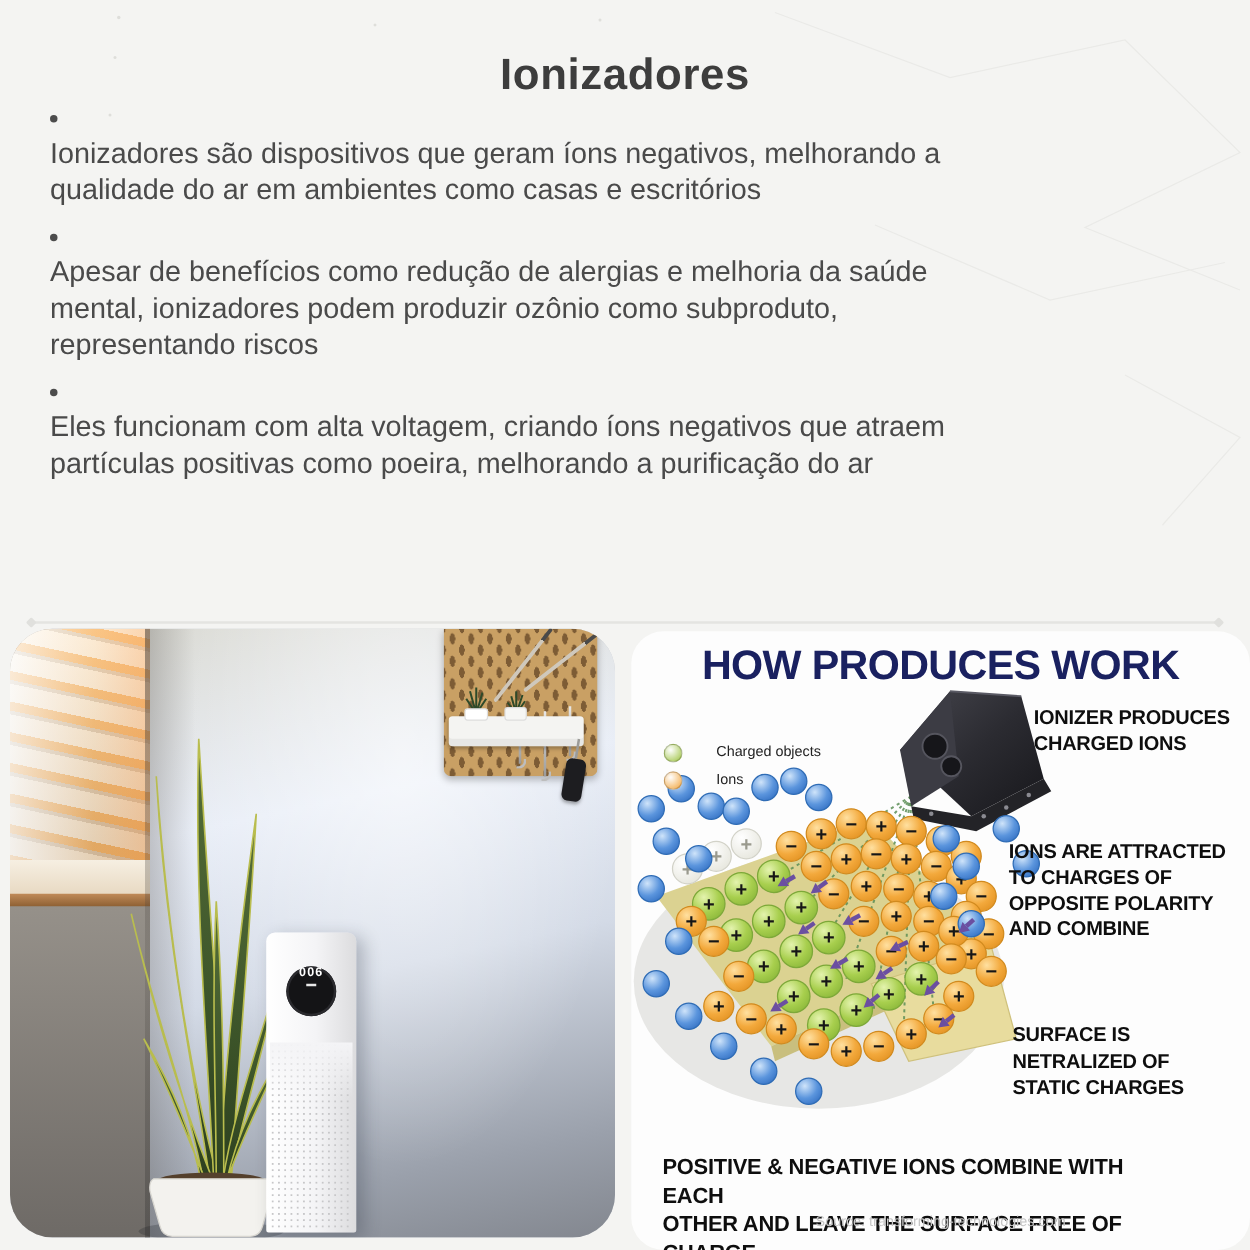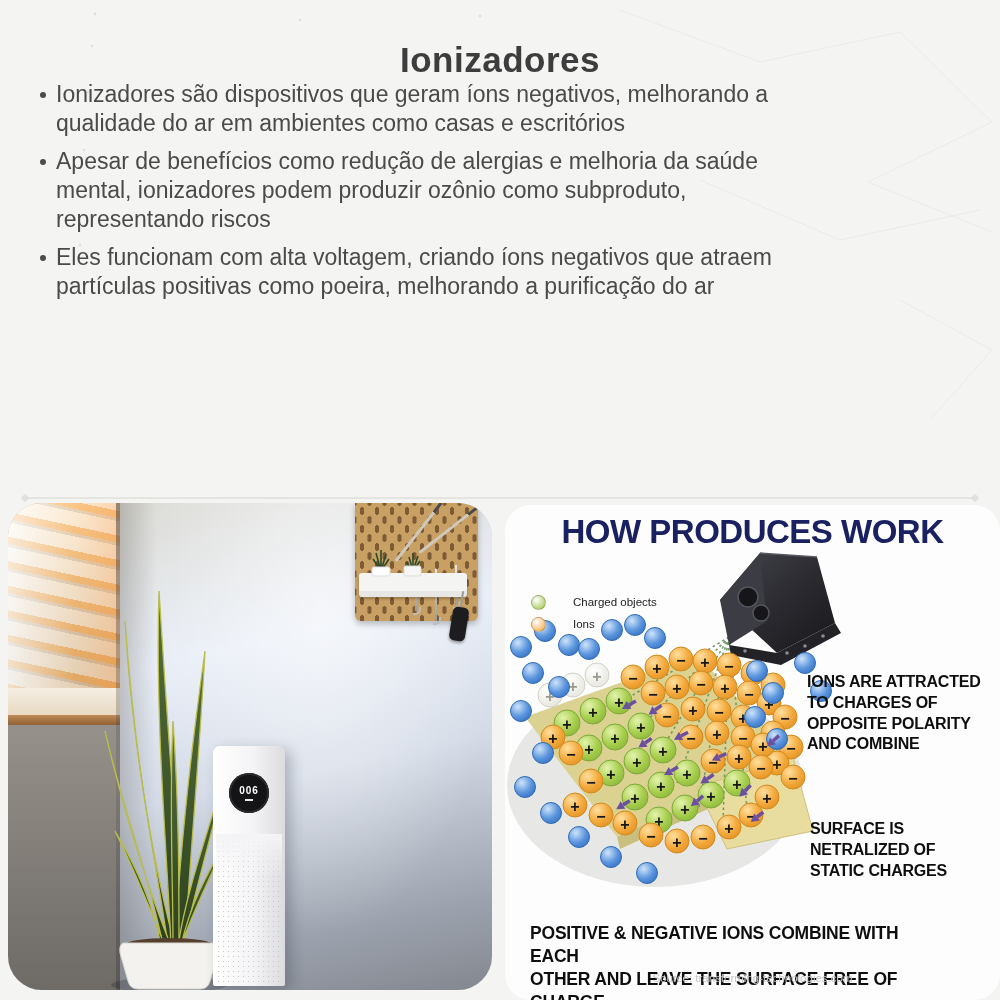--- a/index.html
+++ b/index.html
@@ -4,21 +4,21 @@
 <style>
   * { margin:0; padding:0; box-sizing:border-box; }
   html,body { width:1000px; height:1000px; }
   body { font-family:"Liberation Sans", sans-serif; background:#f4f4f2; position:relative; overflow:hidden; }
 
   
   .bg-texture { position:absolute; inset:0; pointer-events:none; }
   .page-title { position:absolute; top:24px; left:0; width:1000px; text-align:center;
     font-size:35px; font-weight:600; color:#3d3d3d; letter-spacing:0.5px;margin-top:16px; }
   .bullet-list { position:absolute; top:80px; left:40px; width:900px; list-style:none; }
-  .bullet-list li { display:flex; gap:10px; margin-bottom:9px; }
+  .bullet-list li { display:flex; gap:10px; margin-bottom:9px;flex-direction:column; }
   .bullet-list .dot { width:6px; height:6px; border-radius:50%; background:#4c4c4c; margin-top:12px; flex:0 0 6px; }
   .bullet-list .btxt { font-size:23px; line-height:29px; color:#4a4a4a; white-space:pre-line; }
 
   .divider { position:absolute; top:497px; left:25px; width:950px; height:2px; background:#e4e4e1; }
   .divider::before, .divider::after { content:""; position:absolute; top:-2px; width:6px; height:6px;
     background:#e0e0dd; border-radius:1px; transform:rotate(45deg); }
   .divider::before { left:-3px; } .divider::after { right:-3px; }
 
   
   .photo-card { position:absolute; left:8px; top:503px; width:484px; height:487px;
@@ -68,21 +68,21 @@
   .purifier { position:absolute; left:205px; top:243px; width:72px; height:240px;
     border-radius:7px 7px 2px 2px;
     background:linear-gradient(90deg,#ffffff 0%,#f4f4f6 55%,#dcdcde 100%);
     box-shadow:6px 4px 14px rgba(40,45,60,.28); }
   .purifier .holes { position:absolute; left:3px; right:3px; bottom:2px; height:150px;
     background-image:radial-gradient(1.1px at 2.2px 2.2px, #c7c7c9 60%, transparent 65%);
     background-size:5px 5px; }
   .purifier .holes::before { content:""; position:absolute; left:0; right:0; top:0; height:45px;
     background:linear-gradient(180deg,#f4f4f6,rgba(244,244,246,0)); }
   .p-display { position:absolute; left:16px; top:27px; width:40px; height:40px; border-radius:50%;
-    background:#141416; display:flex; flex-direction:column; align-items:center; justify-content:center;
+    background:#141416; display:flex; flex-direction:column; align-items:center; justify-content:flex-start;
     box-shadow:inset 0 0 0 2px #2a2a2e; }
   .p-display .val { color:#fff; font-size:10px; letter-spacing:1px; font-weight:700; }
   .p-display::after { content:""; width:8px; height:2px; background:#e8e8e8; margin-top:3px; }
 
   
   .info-card { position:absolute; left:505px; top:505px; width:495px; height:495px;
     border-radius:26px; background:#fdfdfd; overflow:hidden; }
   .ig-title { position:absolute; top:8px; left:0; right:0; text-align:center;
     font-size:33px; font-weight:700; letter-spacing:-0.5px; color:#1a2160; }
   .ig-art { position:absolute; left:0; top:0; width:495px; height:495px; }
@@ -640,20 +640,22 @@
       <div class="lg-row">
         <span class="lg-ball" style="background: radial-gradient(circle at 35% 30%, rgb(255, 255, 255), rgb(156, 194, 63));"></span>
         <span class="lg-label">Charged objects</span>
       </div>
       <div class="lg-row">
         <span class="lg-ball" style="background: radial-gradient(circle at 35% 30%, rgb(255, 255, 255), rgb(242, 164, 58));"></span>
         <span class="lg-label">Ions</span>
       </div>
     </div>
 
+  <div class="igcap cap-produce">IONIZER PRODUCES
+CHARGED IONS</div>
   <div class="igcap cap-attract">IONS ARE ATTRACTED
 TO CHARGES OF
 OPPOSITE POLARITY
 AND COMBINE</div>
   <div class="igcap cap-surface">SURFACE IS
 NETRALIZED OF
 STATIC CHARGES</div>
   <div class="igcap cap-bottom">POSITIVE &amp; NEGATIVE IONS COMBINE WITH EACH
 OTHER AND LEAVE THE SURFACE FREE OF CHARGE</div>
   <div class="ig-source">Source: transforming-technologies.com</div>

